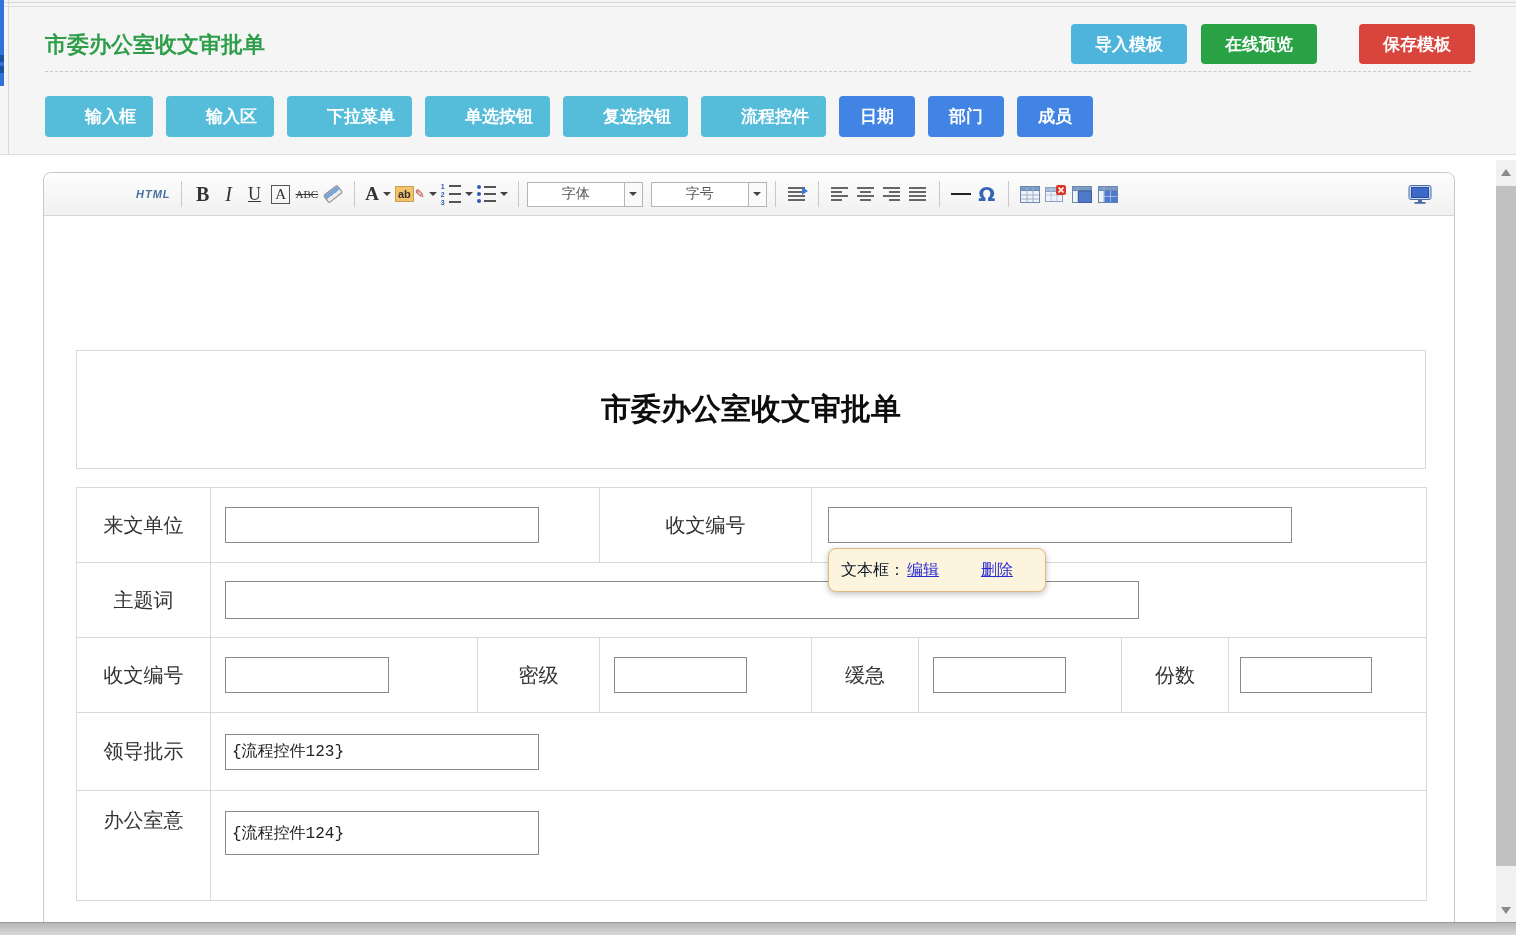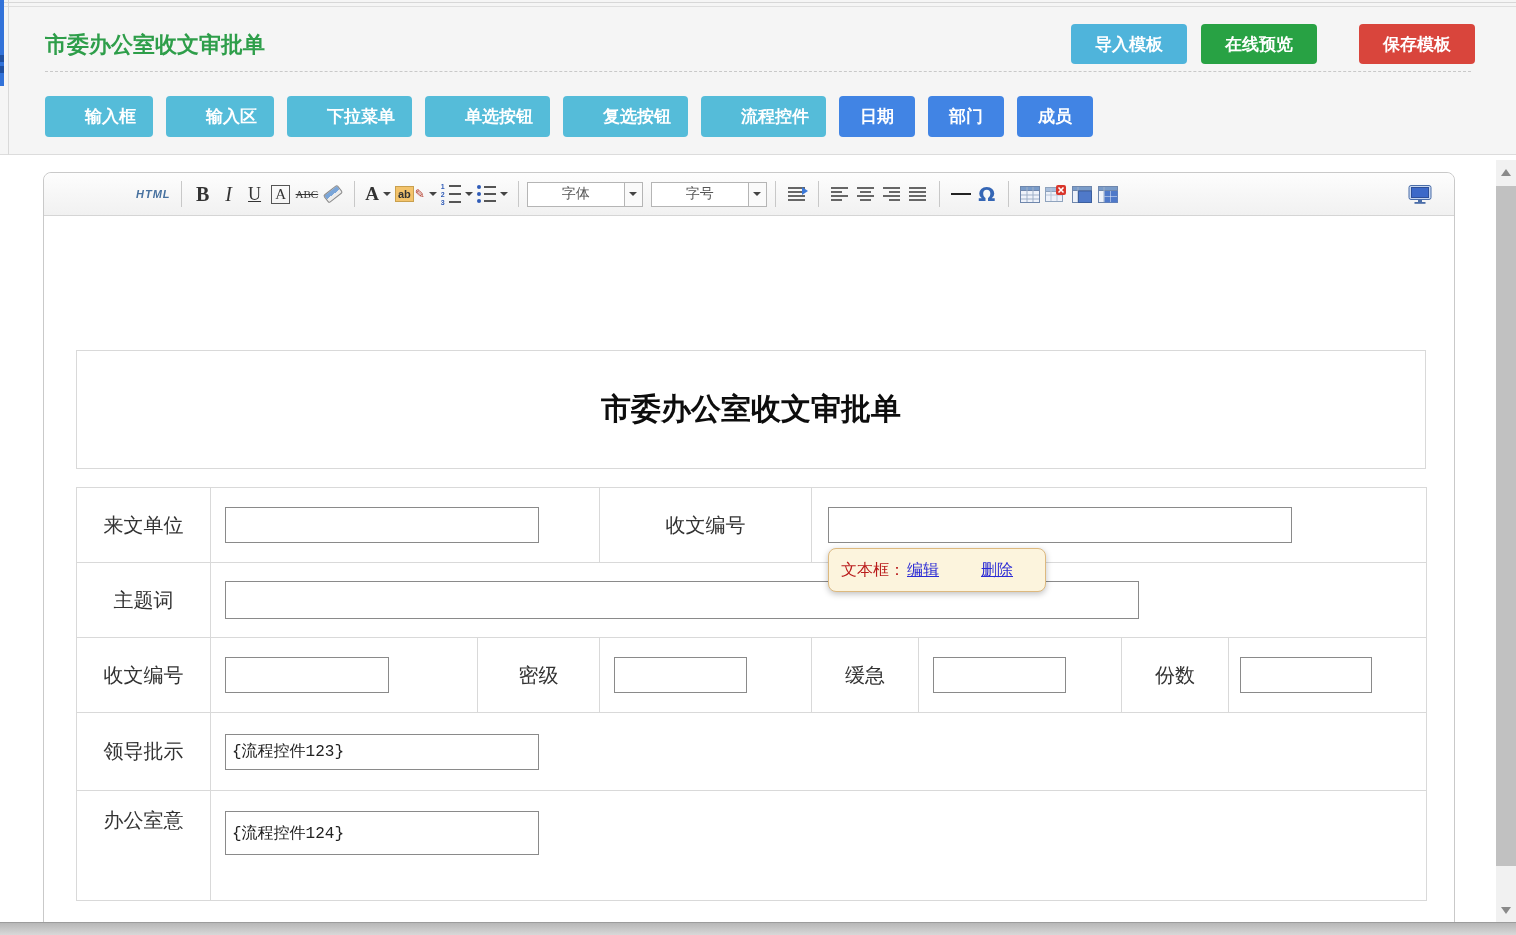--- a/index.html
+++ b/index.html
@@ -74,21 +74,21 @@
   .inp.w914 { width:914px; height:38px; } .inp.w164 { width:164px; }
   .inp.w133 { width:133px; } .inp.w132 { width:132px; margin-left:11px; }
   tr.r1 { height:75px; } tr.r2 { height:77px; } tr.r3 { height:75px; }
   tr.r4 { height:75px; } tr.r5 { height:78px; } tr.r6 { height:110px; }
   tr.r6 td { vertical-align:top; }
   tr.r6 .lbl { padding-top:16px; }
   tr.r6 .inp { margin-top:20px; height:44px; }
 
   
   .tooltip { position:absolute; left:828px; top:548px; width:218px; height:44px; background:#fcf4dd; border:1px solid #ddb97f; border-radius:8px; box-shadow:0 2px 6px rgba(0,0,0,0.25); display:flex; align-items:center; padding:0 12px; z-index:20; }
-  .tooltip .tl { font-size:16px; color:#b91c1c;font-family:Liberation Mono, monospace; }
+  .tooltip .tl { font-size:16px; color:#0f172a;font-family:Liberation Mono, monospace; }
   .tooltip a { font-size:16px; color:#2b2bd5; text-decoration:underline; cursor:pointer; }
   .tooltip .edit { margin-left:2px; }
   .tooltip .del { margin-left:42px; }
 
   
   .scrollbar { position:absolute; right:0; top:160px; bottom:13px; width:20px; background:#f1f1f1; z-index:30; }
   .sb-arrow { position:absolute; left:0; width:20px; height:24px; display:flex; align-items:center; justify-content:center; }
   .sb-up { top:0; } .sb-down { bottom:0; }
   .tri-up { width:0; height:0; border-left:5px solid transparent; border-right:5px solid transparent; border-bottom:7px solid #8a8a8a; }
   .tri-down { width:0; height:0; border-left:5px solid transparent; border-right:5px solid transparent; border-top:7px solid #8a8a8a; }

